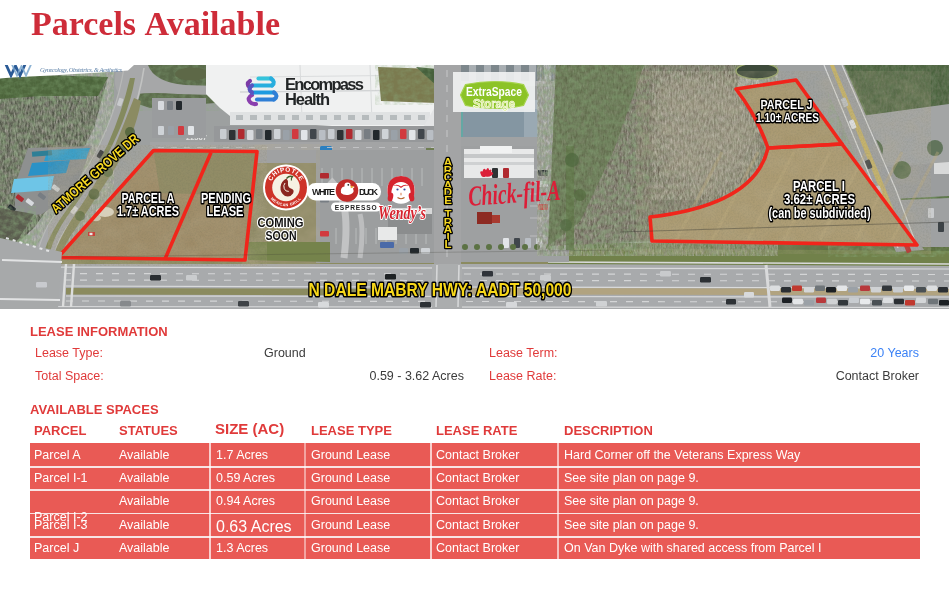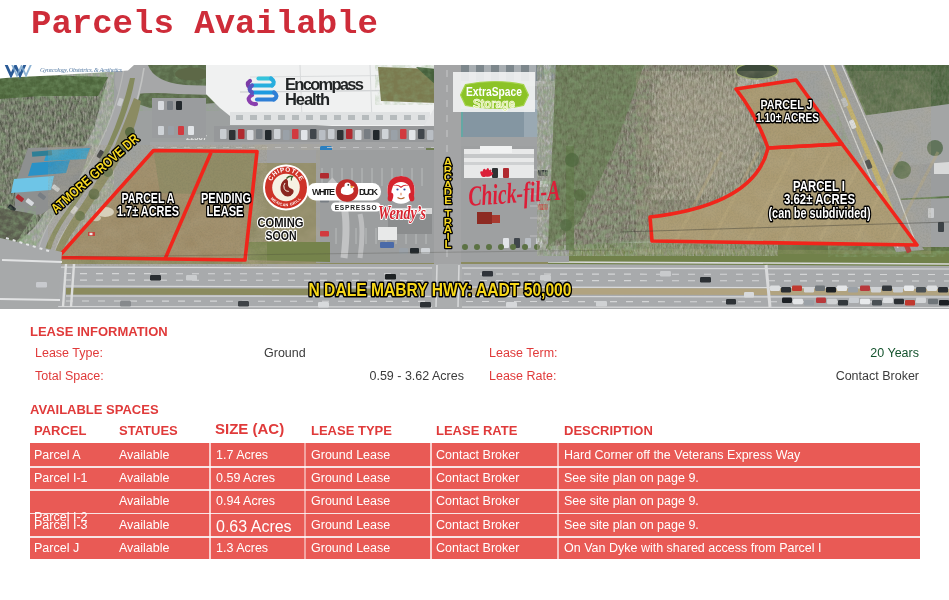--- a/index.html
+++ b/index.html
@@ -3,21 +3,21 @@
 <meta charset="utf-8">
 <style>
   html,body{margin:0;padding:0;}
   body{width:949px;height:600px;background:#ffffff;font-family:"Liberation Sans",sans-serif;position:relative;overflow:hidden;}
   .abs{position:absolute;}
   .red{color:#e03a3a;}
 </style>
 </head>
 <body>
 
-<div class="abs" style="left:31px;top:5px;font-family:Liberation Mono, monospace;font-weight:bold;color:#ce2c39;font-size:34px;">Parcels&nbsp;Available</div>
+<div class="abs" style="left:31px;top:5px;font-family:Liberation Serif, serif;font-weight:bold;color:#ce2c39;font-size:34px;">Parcels&nbsp;Available</div>
 
 <div class="abs" style="left:0;top:65px;width:949px;height:272px;">
 <svg width="949" height="244" viewBox="0 65 949 244">
 <defs>
 <filter id="streak" x="-5%" y="-5%" width="110%" height="110%">
   <feTurbulence type="fractalNoise" baseFrequency="0.55 0.18" numOctaves="3" seed="7"></feTurbulence>
   <feColorMatrix type="matrix" values="0 0 0 0 0.76  0 0 0 0 0.73  0 0 0 0 0.66  0 0 0 1.6 -0.45"></feColorMatrix>
 </filter>
 <filter id="streakD" x="-5%" y="-5%" width="110%" height="110%">
   <feTurbulence type="fractalNoise" baseFrequency="0.5 0.2" numOctaves="3" seed="19"></feTurbulence>
@@ -614,21 +614,21 @@
 <text x="40" y="71.5" font-family="Liberation Serif,serif" font-style="italic" font-size="6.4" fill="#5b7fa6" textLength="82">Gynecology, Obstetrics, &amp; Aesthetics</text>
 </g>
 </svg>
 </div>
 
 <div class="abs red" style="left:30px;top:324px;font-weight:bold;font-size:13px;">LEASE INFORMATION</div>
 
 <div class="abs red" style="left:35px;top:346px;font-size:12.5px;">Lease Type:</div>
 <div class="abs" style="left:264px;top:346px;width:200px;text-align:left;font-size:12.5px;color:#3b3b3b;">Ground</div>
 <div class="abs red" style="left:489px;top:346px;font-size:12.5px;">Lease Term:</div>
-<div class="abs" style="left:719px;top:346px;width:200px;text-align:right;font-size:12.5px;color:#14532d;">20 Years</div>
+<div class="abs" style="left:719px;top:346px;width:200px;text-align:right;font-size:12.5px;color:#3b82f6;">20 Years</div>
 
 <div class="abs red" style="left:35px;top:369px;font-size:12.5px;">Total Space:</div>
 <div class="abs" style="left:264px;top:369px;width:200px;text-align:right;font-size:12.5px;color:#3b3b3b;">0.59 - 3.62 Acres</div>
 <div class="abs red" style="left:489px;top:369px;font-size:12.5px;">Lease Rate:</div>
 <div class="abs" style="left:719px;top:369px;width:200px;text-align:right;font-size:12.5px;color:#3b3b3b;">Contact Broker</div>
 
 <div class="abs red" style="left:30px;top:402px;font-weight:bold;font-size:13px;">AVAILABLE SPACES</div>
 
 <div class="abs red" style="left:34px;top:423px;font-weight:bold;font-size:13px;">PARCEL</div>
 <div class="abs red" style="left:119px;top:423px;font-weight:bold;font-size:13px;">STATUES</div>

